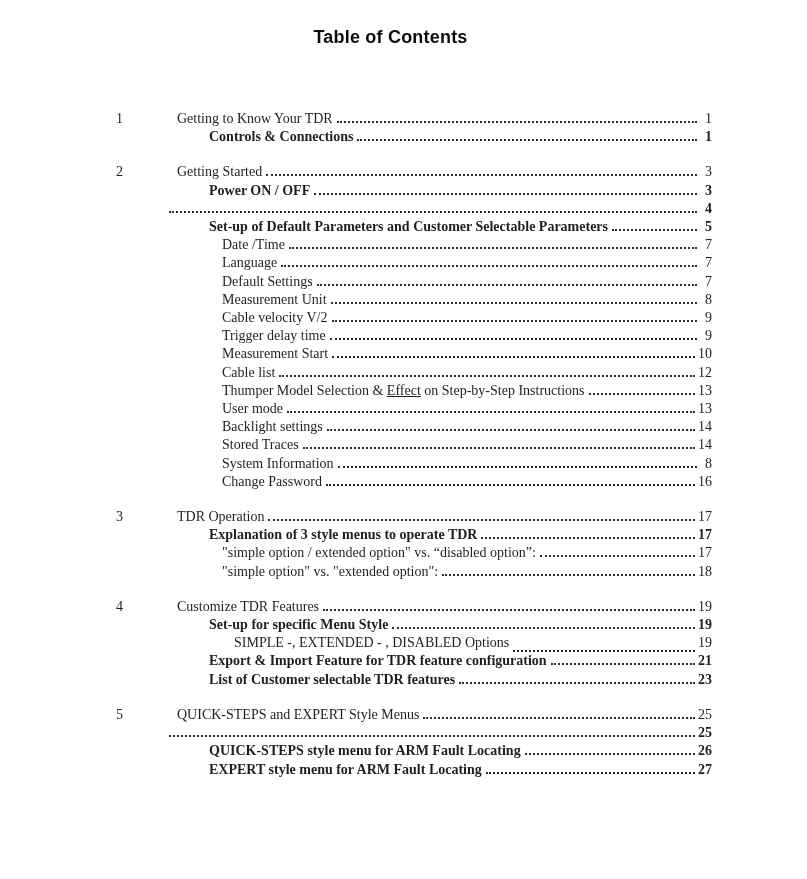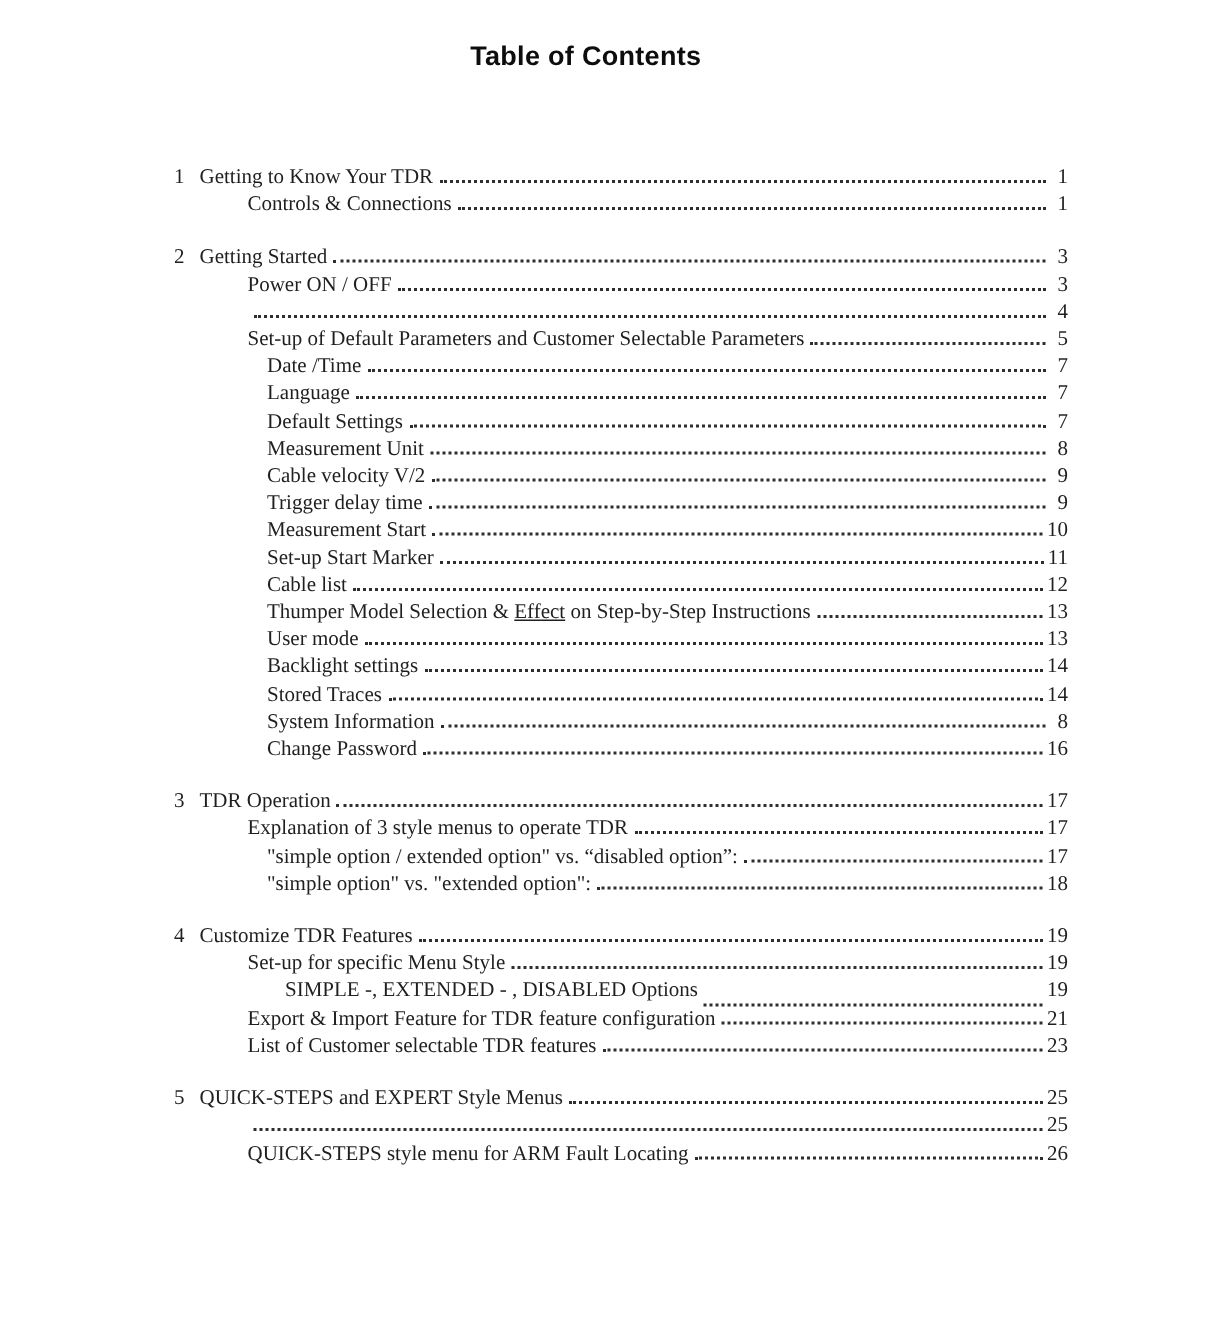--- a/index.html
+++ b/index.html
@@ -26,28 +26,28 @@
     width: 596px;
     font-size: 14px;
   }
   .row {
     display: flex;
     align-items: baseline;
     line-height: 18.2px;
     white-space: nowrap;
   }
   .row.chapter:not(:first-child) { margin-top: 17px; }
-  .row.level-1 { padding-left: 49px; }
+  .row.level-1 { padding-left: 49px; font-weight: bold; }
   .row.level-2 { padding-left: 62px; }
   .row.level-3 { padding-left: 74px; align-items: flex-end; }
   .num {
     flex: none;
     width: 17px;
   }
-  .label { flex: none; }
+  .label { flex: none; margin-left: 44px; }
   .label .underlined { text-decoration: underline; text-align: center; }
   .leader {
     flex: 1 1 auto;
     min-width: 10px;
     height: 0;
     border-bottom: 2px dotted #2e2e2e;
     margin: 0 3px 0 4px;
   }
   .page-num {
     flex: none;
@@ -134,26 +134,20 @@
     <span class="page-num">9</span>
   </div>
       <div class="row level-2">
 
     <span class="label"><span>Measurement Start</span></span>
     <span class="leader"></span>
     <span class="page-num">10</span>
   </div>
       <div class="row level-2">
 
-    <span class="label"><span>Set-up Start Marker</span></span>
-    <span class="leader"></span>
-    <span class="page-num">11</span>
-  </div>
-      <div class="row level-2">
-
     <span class="label"><span>Cable list</span></span>
     <span class="leader"></span>
     <span class="page-num">12</span>
   </div>
       <div class="row level-2">
 
     <span class="label"><span>Thumper Model Selection &amp; </span><span class="underlined">Effect</span><span> on Step-by-Step Instructions</span></span>
     <span class="leader"></span>
     <span class="page-num">13</span>
   </div>
@@ -251,14 +245,20 @@
 
     <span class="leader"></span>
     <span class="page-num">25</span>
   </div>
       <div class="row level-1">
 
     <span class="label"><span>QUICK-STEPS style menu for ARM Fault Locating</span></span>
     <span class="leader"></span>
     <span class="page-num">26</span>
   </div>
+      <div class="row level-1">
+
+    <span class="label"><span>EXPERT style menu for ARM Fault Locating</span></span>
+    <span class="leader"></span>
+    <span class="page-num">27</span>
+  </div>
     </div>
 </div>
 
 </body></html>

